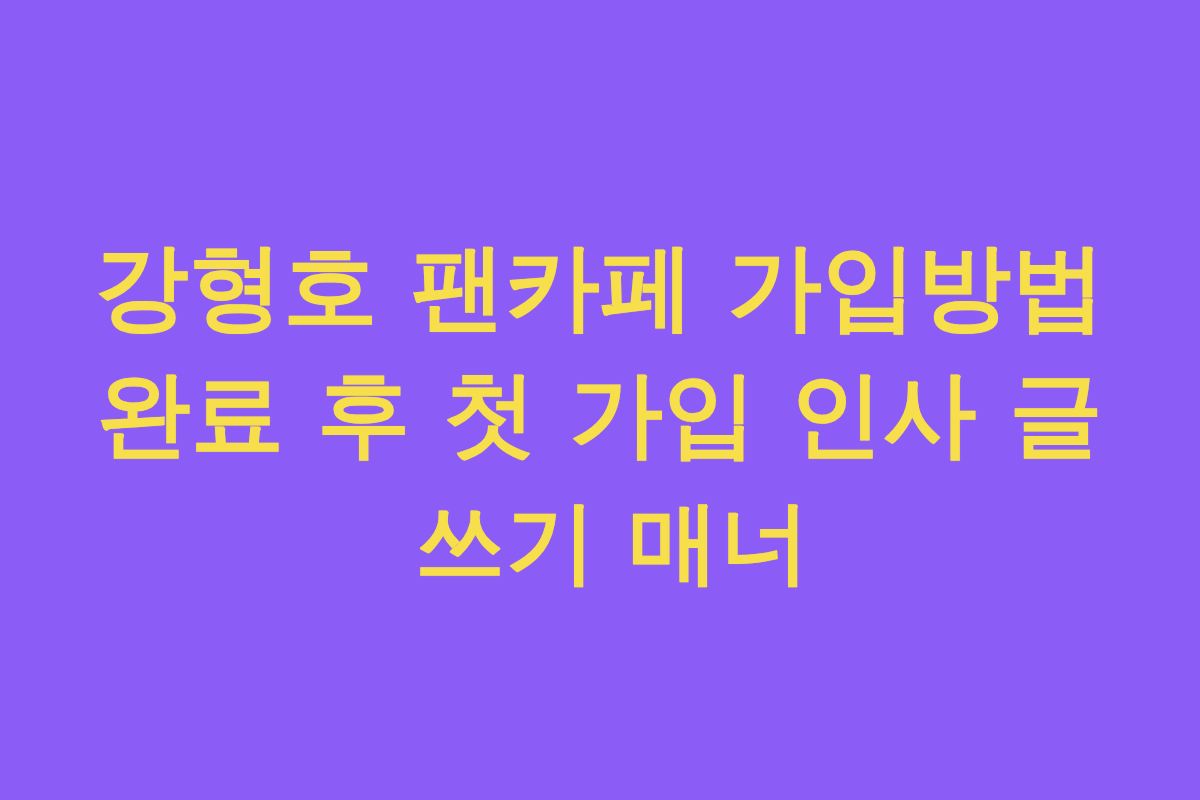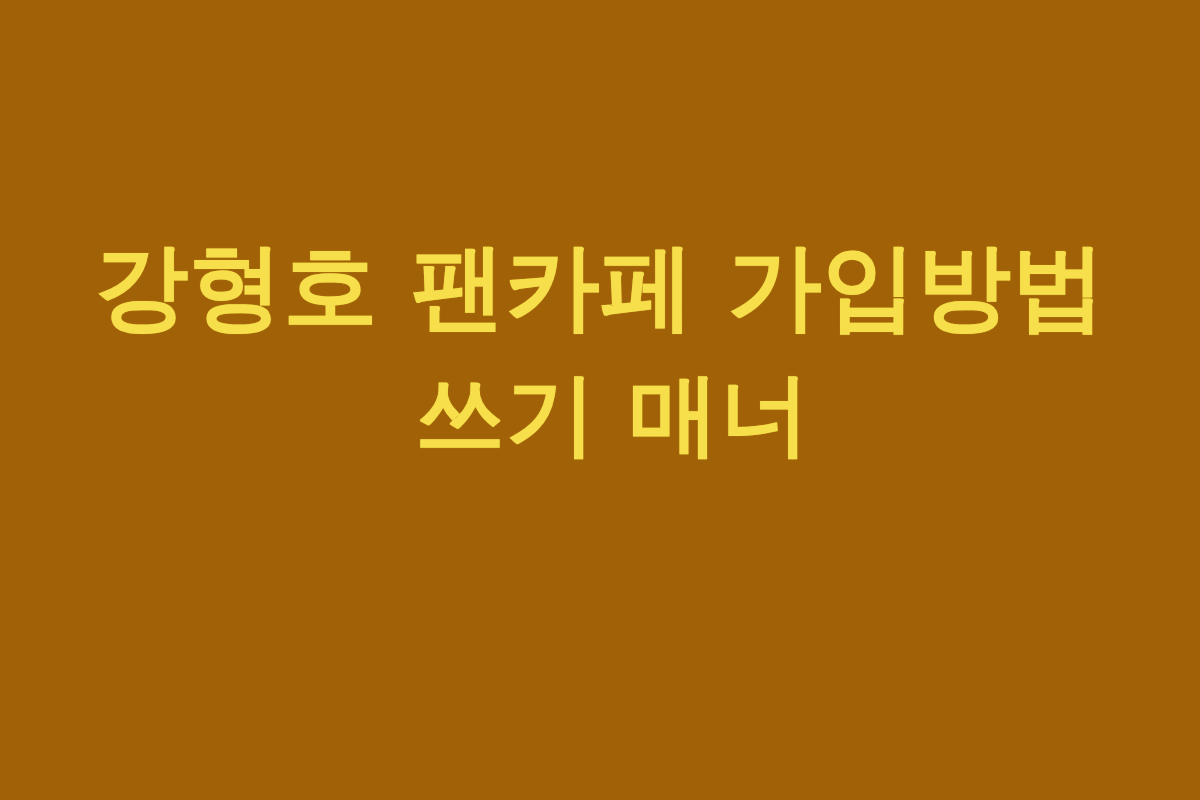--- a/index.html
+++ b/index.html
@@ -68,24 +68,25 @@
 
   .headline-line.line-short {
     font-size: 104px;
     letter-spacing: 0.01em;
     padding-left: 26px;
   }
 </style>
 </head>
 <body>
 
-<div id="thumbnail-card" style="background: #a16207;">
+<div id="thumbnail-card" style="background: #8b5cf6;">
 
   <div id="headline-block">
 
     <span class="headline-line line-wide" style="color: rgb(247, 223, 75); font-size: 94.3994px;">강형호 팬카페 가입방법</span>
 
+    <span class="headline-line line-wide" style="color: rgb(247, 223, 75); font-size: 93.4182px;">완료 후 첫 가입 인사 글</span>
 
     <span class="headline-line line-short" style="color: rgb(247, 223, 75); font-size: 90.035px;">쓰기 매너</span>
 
   </div>
 
 </div>
 
 </body></html>

